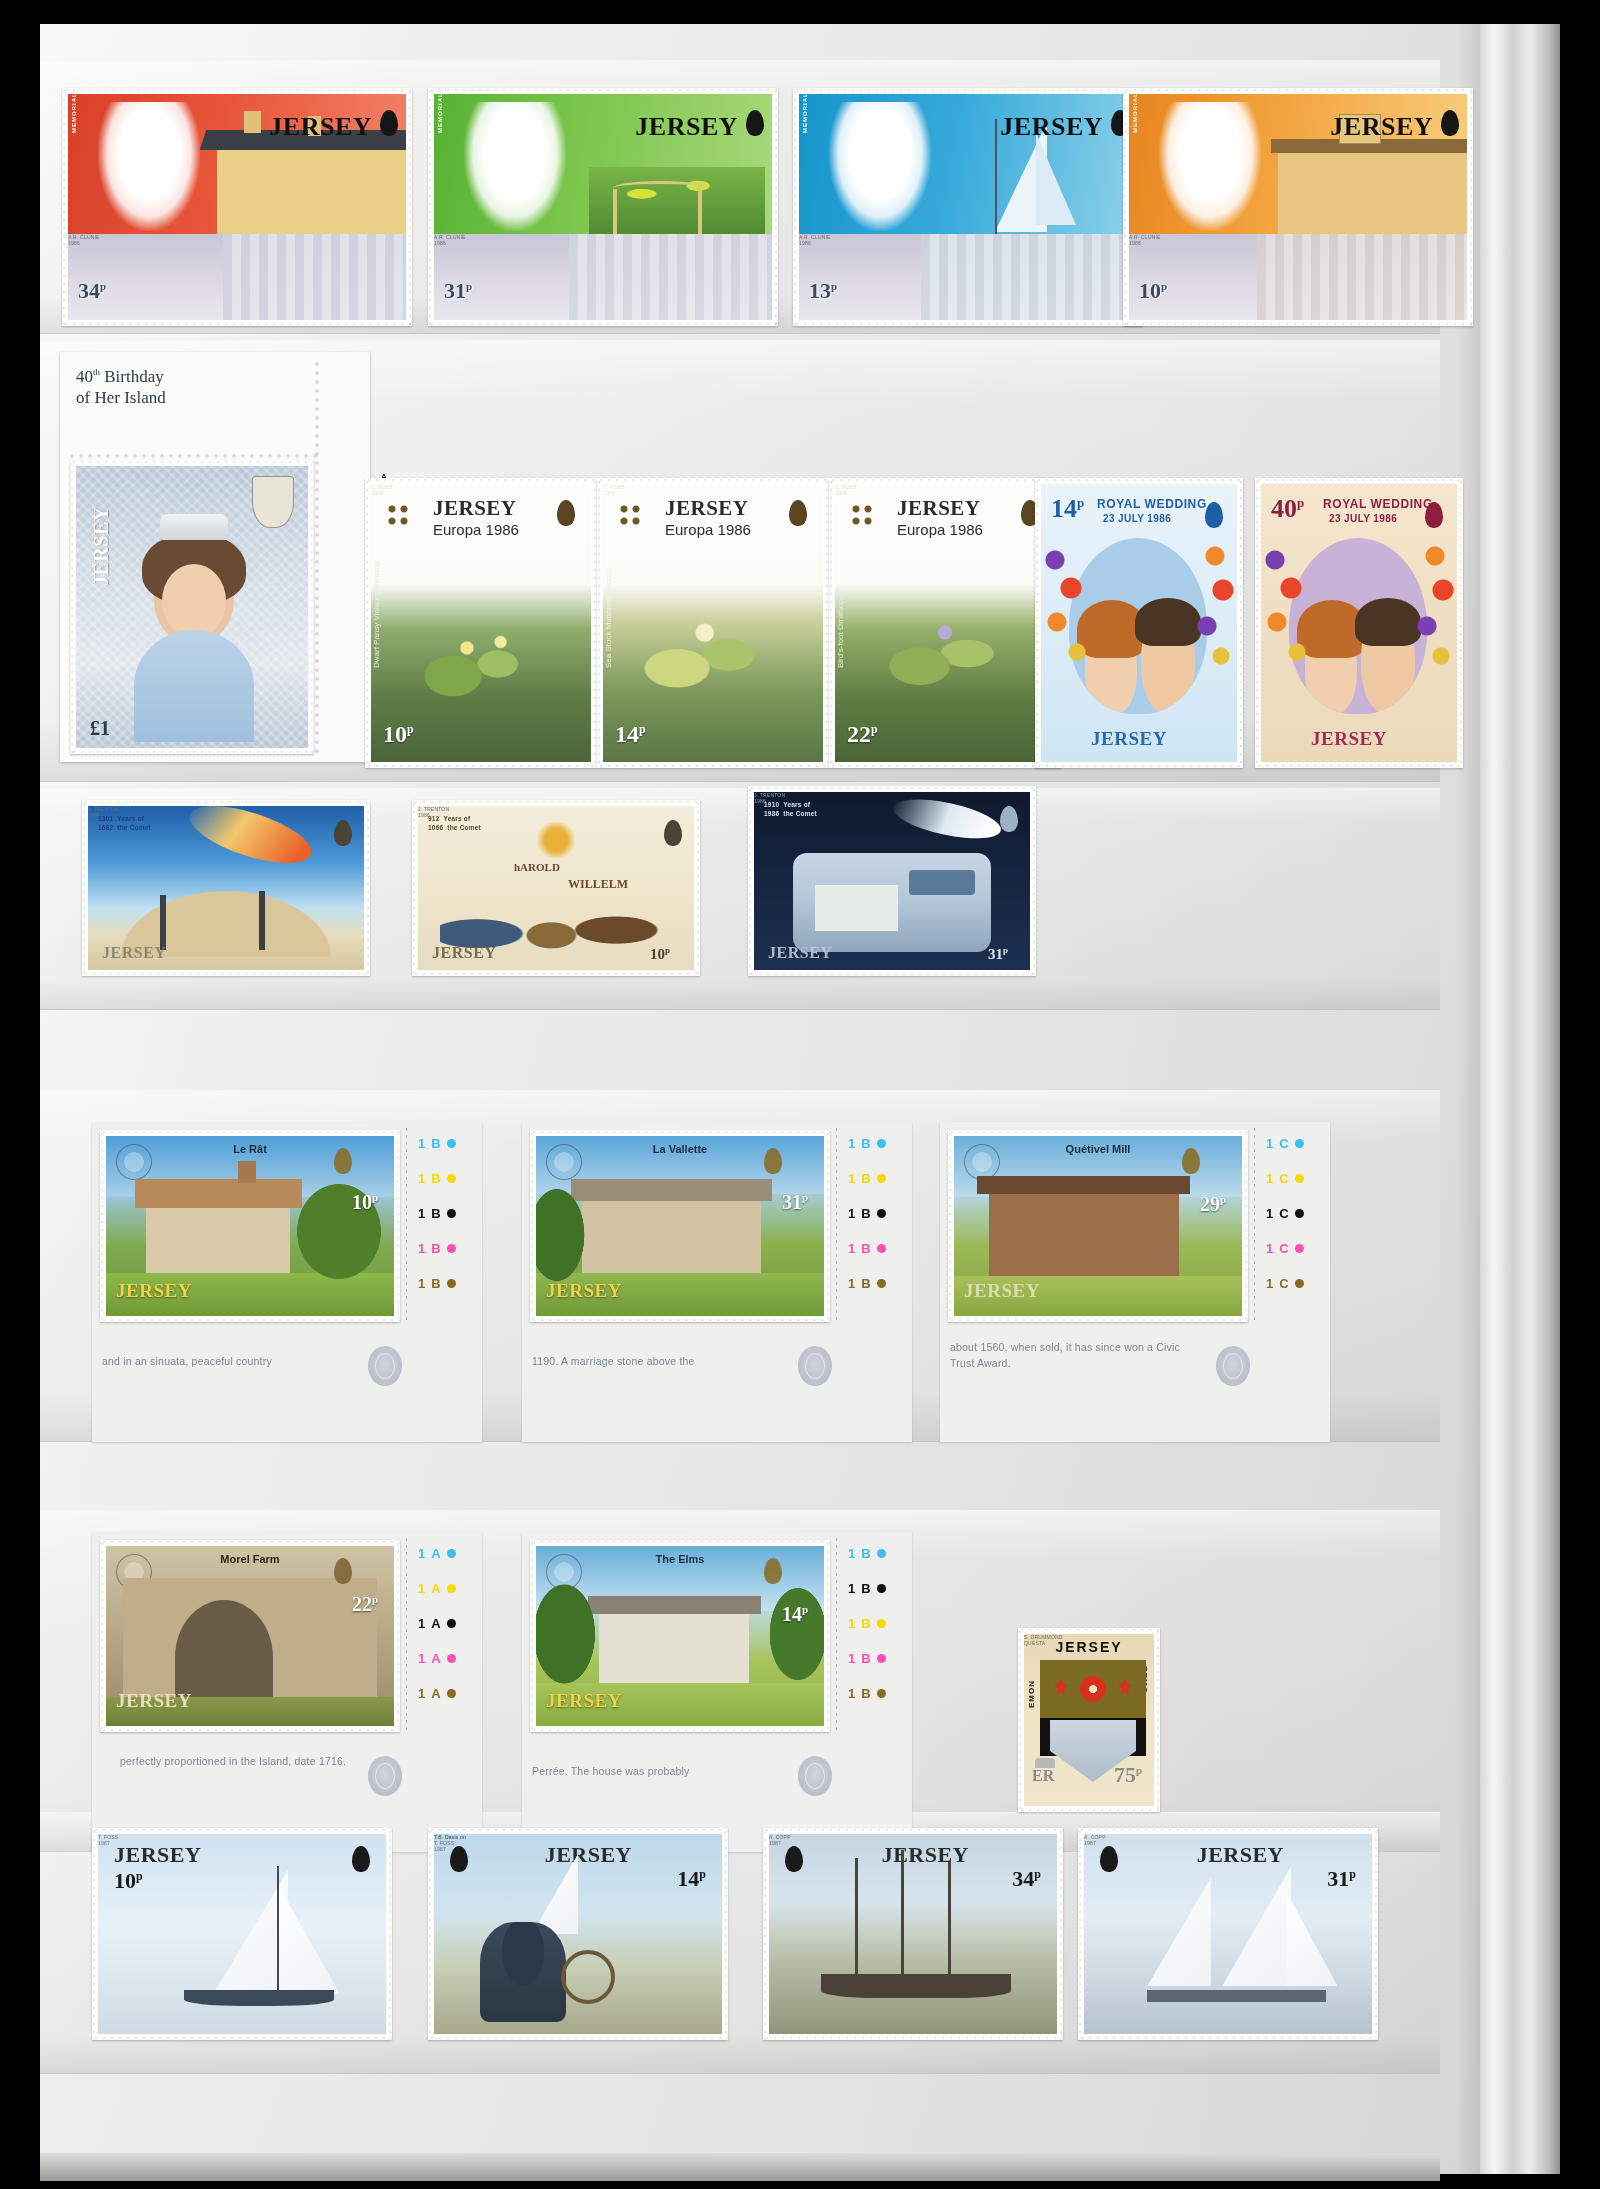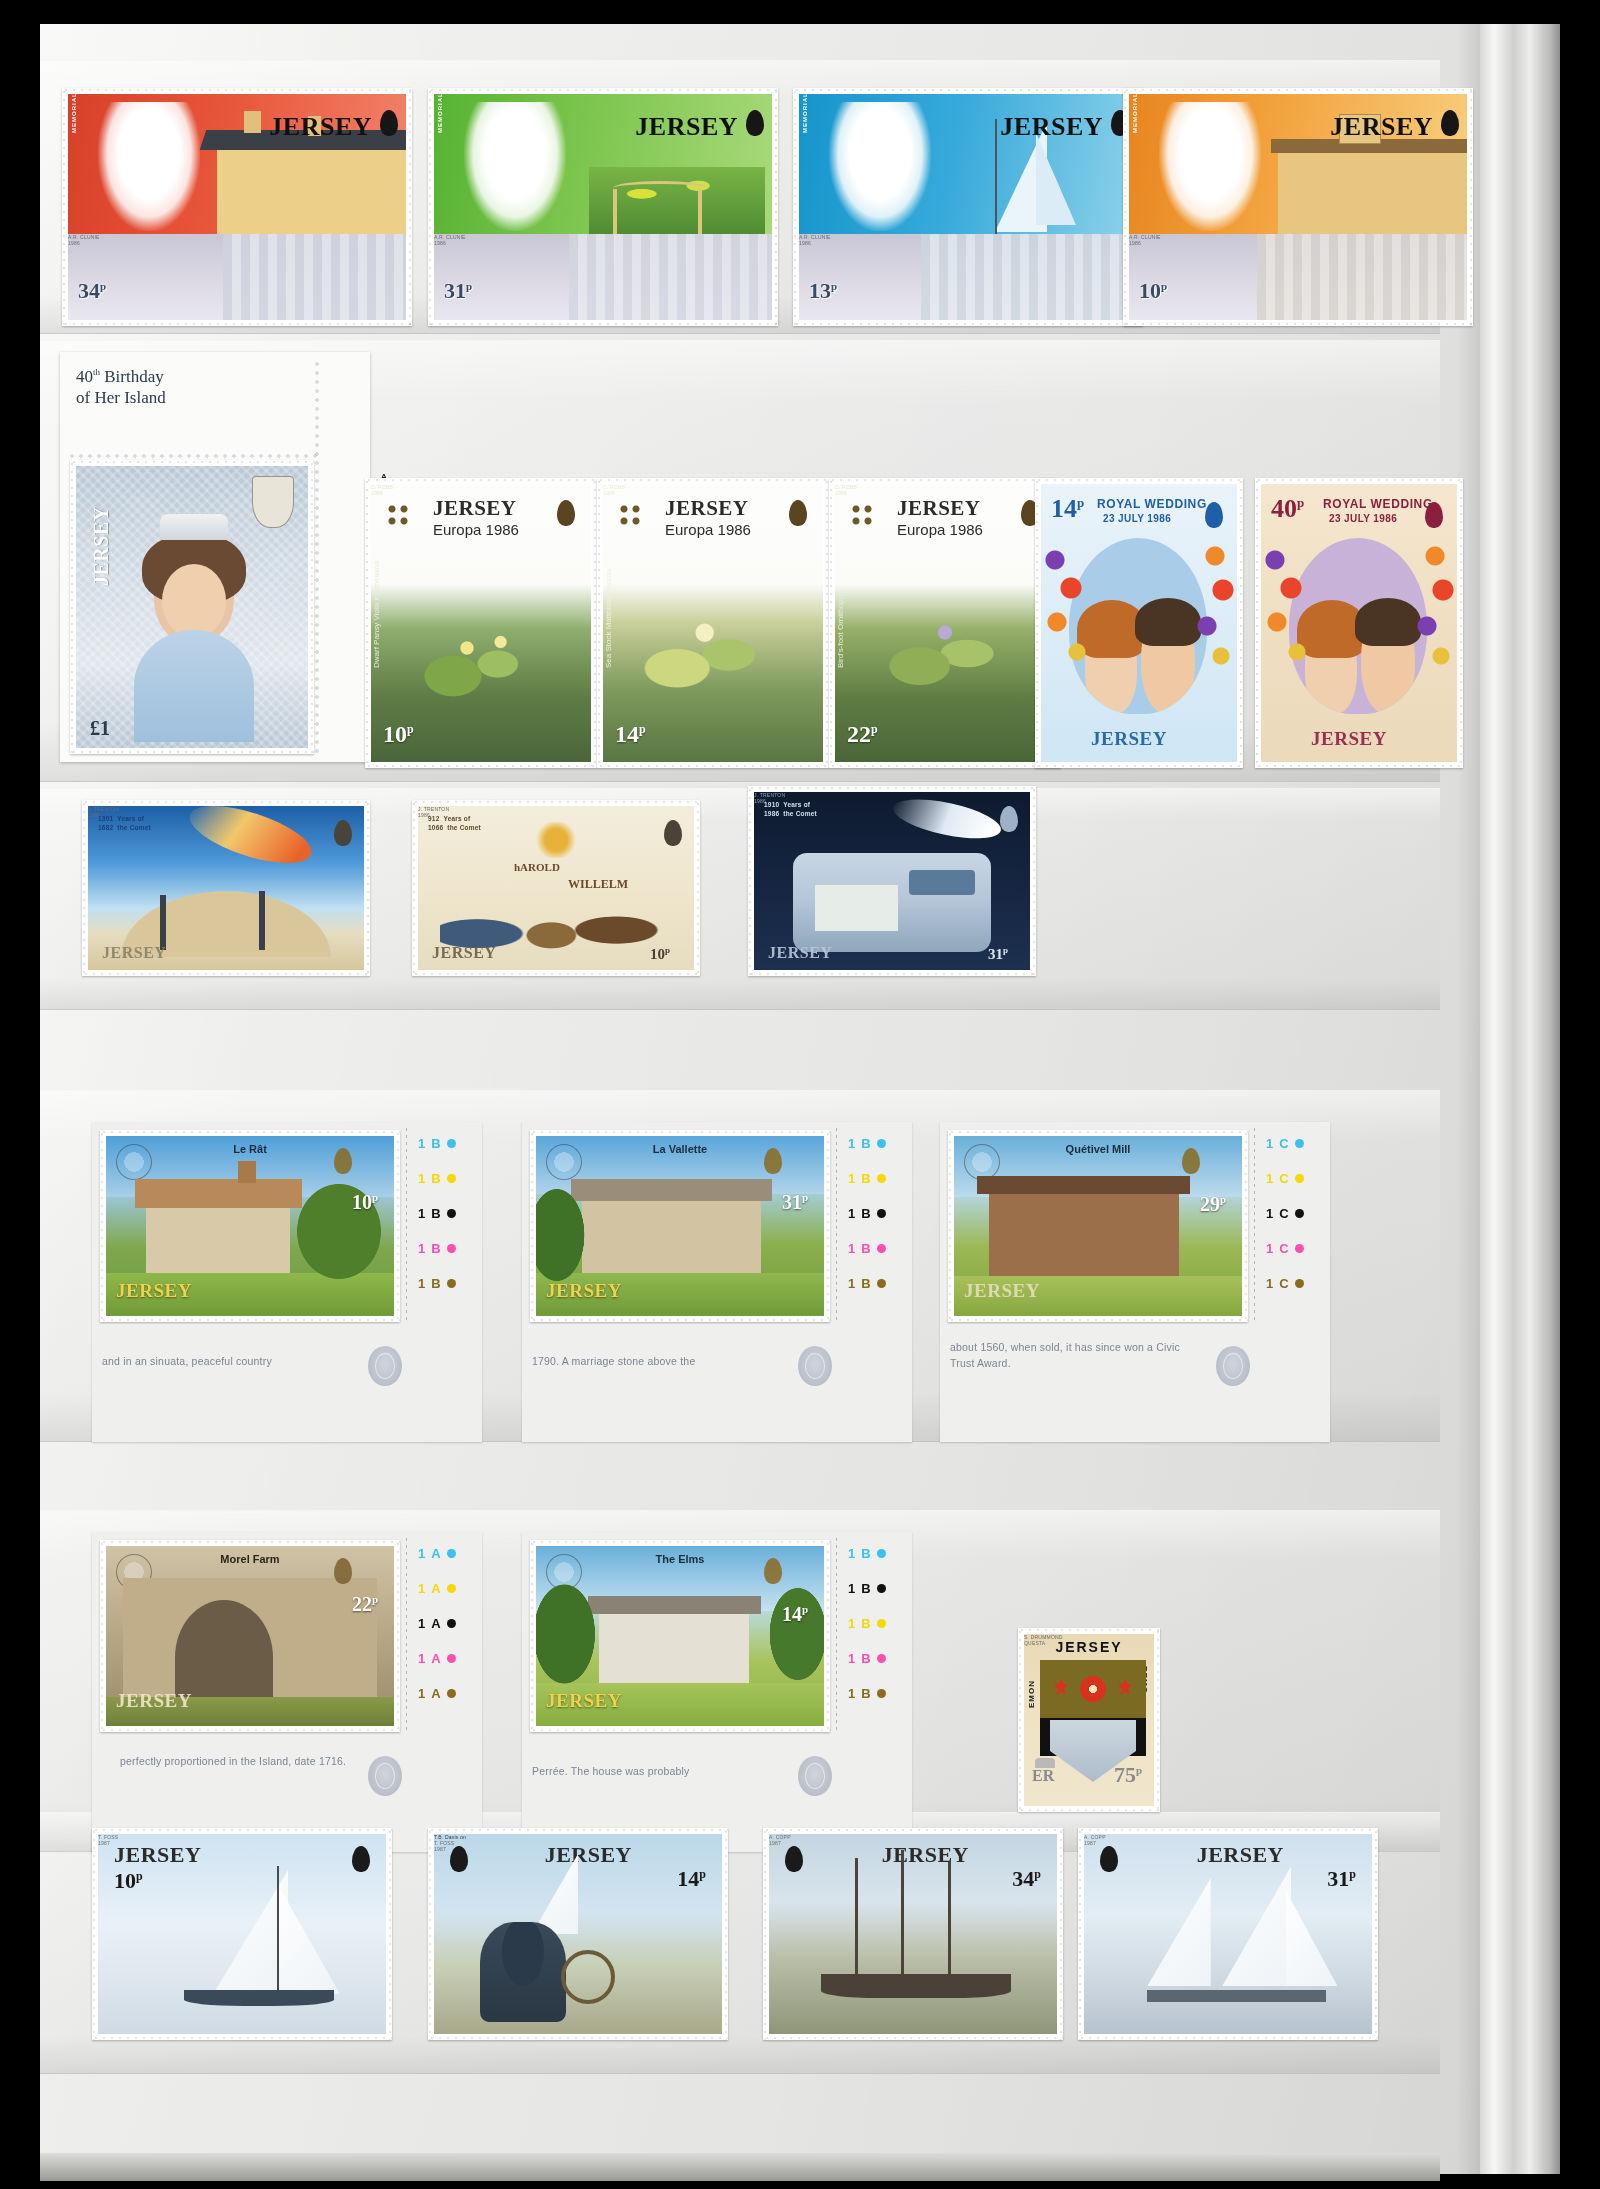--- a/index.html
+++ b/index.html
@@ -547,21 +547,21 @@
         <span style="color:#ff4fb0">1</span>
           <span style="color:#ff4fb0">B</span>
           <span class="ckdot" style="background:#ff4fb0"></span>
       </div>
       <div class="ckrow" style="position:relative;">
         <span style="color:#8a6b20">1</span>
           <span style="color:#8a6b20">B</span>
           <span class="ckdot" style="background:#8a6b20"></span>
       </div>
     </div>
-    <div class="caption" style="left:10px;top:232px;width:250px;">1790. A marriage stone above the</div>
+    <div class="caption" style="left:10px;top:232px;width:250px;">1190. A marriage stone above the</div>
     <div class="seal" style="left:276px;top:224px;"></div>
   </div>
 
   <div class="ppane" style="left:940px;top:1122px;width:390px;height:320px;">
     <div class="stamp" style="left:8px;top:8px;width:300px;height:192px;">
       <div class="design" style="background:linear-gradient(180deg,#79b6dc 0%,#b6d8ea 30%,#9bb855 62%,#80a440 100%);">
         <div style="position:absolute;left:0;right:0;top:0;height:34%;background:linear-gradient(180deg,#6aafda,#bcdbec);"></div>
         <div style="position:absolute;left:10px;top:8px;width:34px;height:34px;border-radius:50%;
              background:radial-gradient(circle,rgba(255,255,255,.3) 0 40%,rgba(0,0,0,0) 41%);border:1.5px solid rgba(70,70,70,.55);"></div>
         <div class="lbl" style="left:50%;transform:translateX(-50%);top:8px;font-size:11px;color:#1c2c3c;">Quétivel Mill</div>

